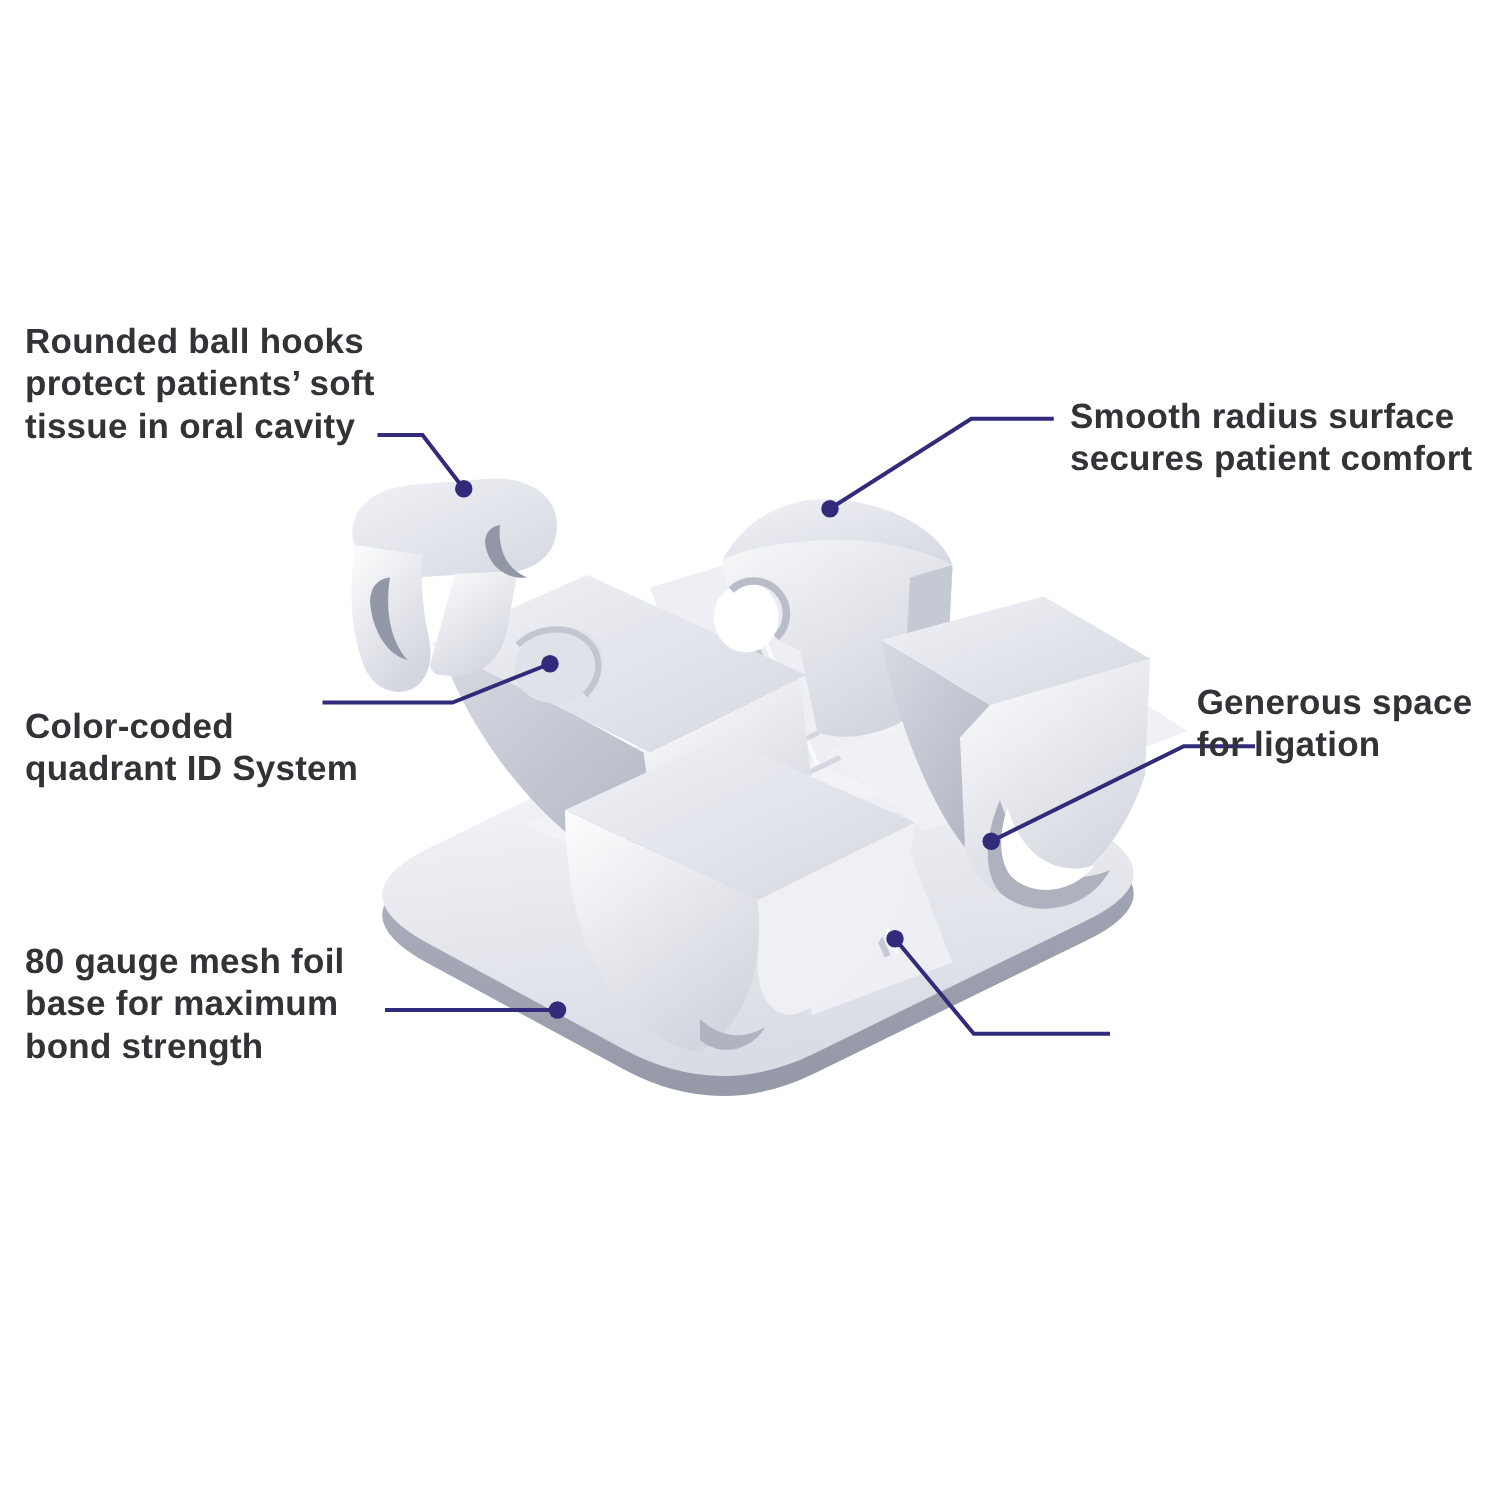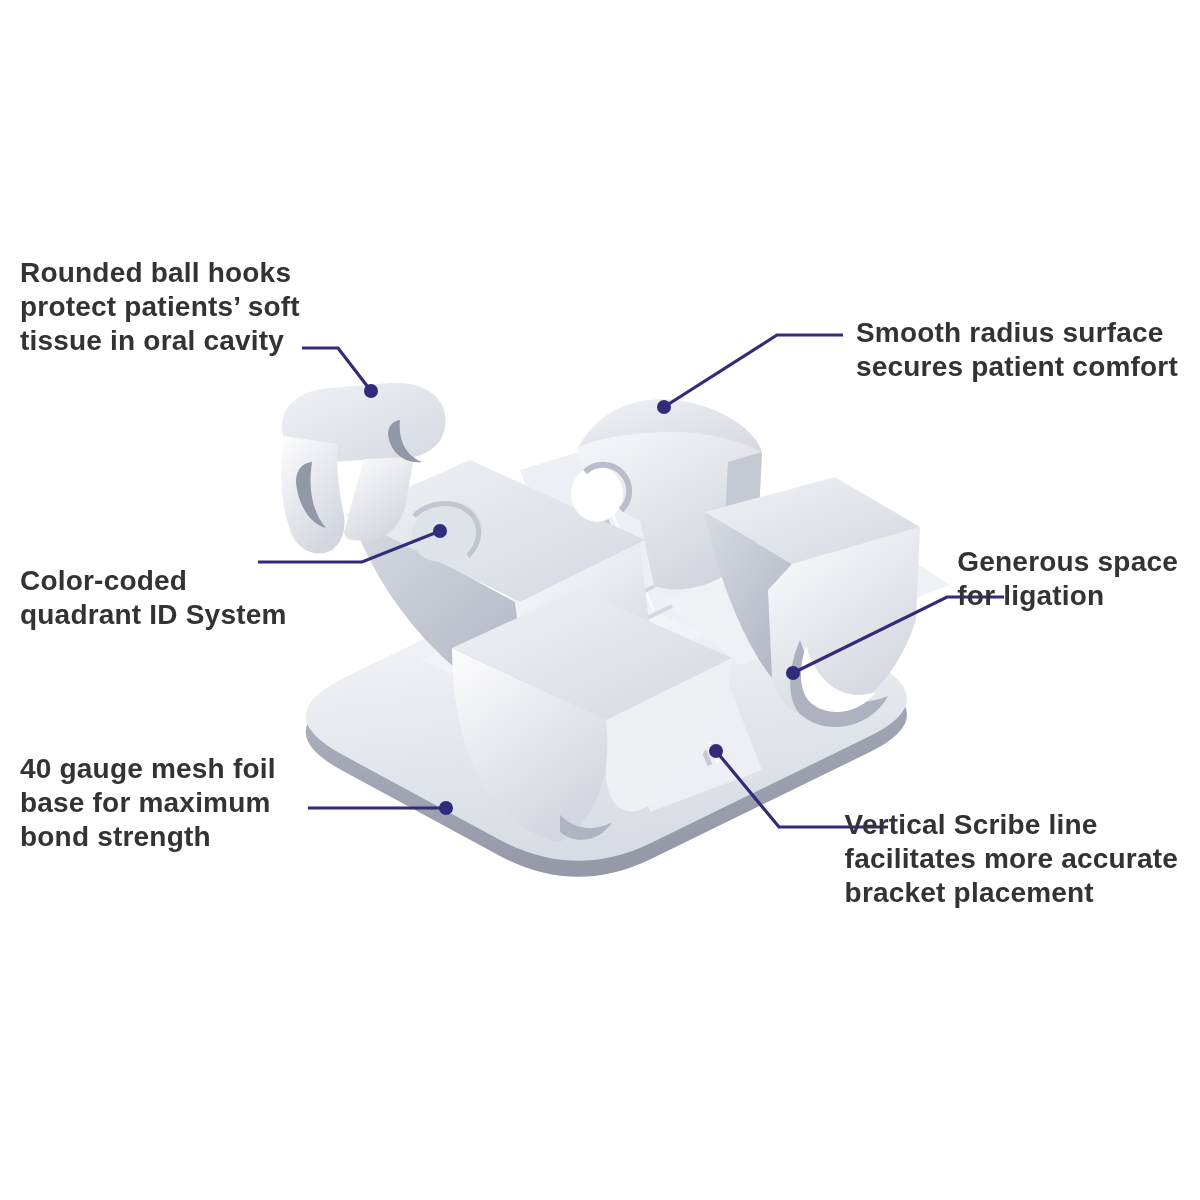--- a/index.html
+++ b/index.html
@@ -129,21 +129,18 @@
 
 <div class="label right" style="right:22px;top:316px;">Smooth radius surface
 secures patient comfort</div>
 
 <div class="label" style="left:20px;top:544px;margin-top:20px;">Color-coded
 quadrant ID System</div>
 
 <div class="label right" style="right:22px;top:545px;">Generous space
 for ligation</div>
 
-<div class="label" style="left:20px;top:752px;">40 gauge mesh foil
+<div class="label" style="left:20px;top:752px;">80 gauge mesh foil
 base for maximum
 bond strength</div>
 
-<div class="label right" style="right:22px;top:808px;">Vertical Scribe line
-facilitates more accurate
-bracket placement</div>
 
 </div>
 
 </body></html>

